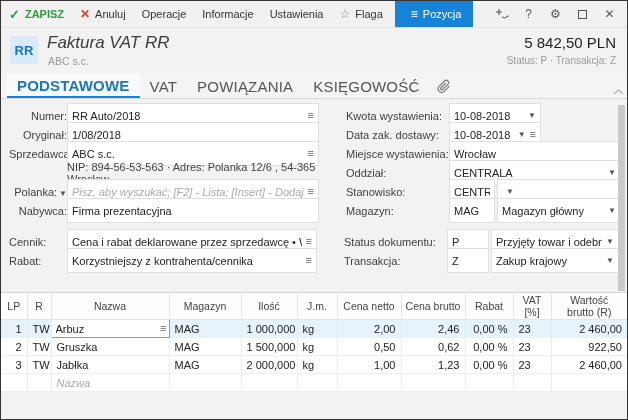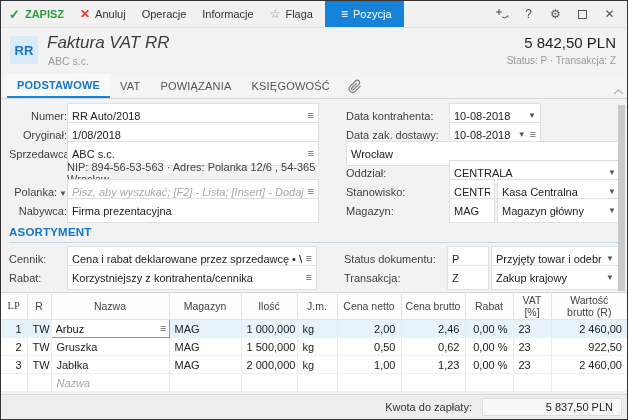--- a/index.html
+++ b/index.html
@@ -31,21 +31,21 @@
   .badge { position:absolute; left:9px; top:8px; width:28px; height:28px; background:#d9eaf8; color:#1477c8;
     font-weight:bold; font-size:13px; display:flex; align-items:center; justify-content:center; }
   .title { position:absolute; left:46px; top:5px; font-style:italic; font-size:17px; color:#3c3c3c; }
   .company { position:absolute; left:47px; top:27px; font-size:10.5px; color:#9a9a9a; }
   .amount { position:absolute; right:11px; top:6px; font-size:15px; color:#1f1f1f; }
   .statusline { position:absolute; right:11px; top:27px; font-size:10px; color:#9a9a9a; }
 
   
   .tabs { position:absolute; top:73px; left:0; right:0; height:25px; display:flex; align-items:stretch;
     padding-left:6px; border-bottom:1px solid #d9d9d9; background:#f4f4f4; }
-  .tab { display:flex; align-items:center; padding:0 10px; color:#555; font-size:11px; letter-spacing:.2px; }
+  .tab { display:flex; align-items:center; padding:0 10px; color:#555; font-size:15px; letter-spacing:.2px; }
   .tab.active { color:#1477c8; font-weight:bold; border-bottom:2px solid #1683d8; background:#fafafa; }
   .tab-clip { display:flex; align-items:center; padding:0 8px; }
   .scroll-up { position:absolute; right:3px; top:15px; }
 
   
   .col-left  { position:absolute; left:8px;  top:106px; width:310px; }
   .col-right { position:absolute; left:345px; top:106px; width:275px; }
   .frow { display:flex; align-items:center; height:17px; margin-bottom:2px; }
   .flabel { flex:none; color:#3f3f3f; }
   .col-left  .flabel { width:58px;text-align:right; }
@@ -69,21 +69,21 @@
     padding-bottom:4px; border-bottom:1px solid #bcd9ec; }
   .asort-body { display:flex; margin-top:7px; }
   .a-left { width:310px; }
   .a-right { width:275px; margin-left:27px; }
 
   
   .table-wrap { position:absolute; left:0; right:0; top:291px; }
   table { border-collapse:collapse; width:100%; table-layout:fixed; background:#fff; font-size:11px; }
   thead th { font-weight:normal; color:#444; font-size:10.5px; line-height:1.15; height:24px;
     border:1px solid #e4e4e4; border-top:1px solid #d4d4d4; padding:1px 4px; text-align:center; background:#fdfdfd; }
-  thead th:first-child { border-left:0;font-family:Liberation Serif, serif; } thead th:last-child { border-right:0; }
+  thead th:first-child { border-left:0; } thead th:last-child { border-right:0; }
   td { height:18px; border-right:1px solid #ebebeb; border-bottom:1px solid #efefef;
     padding:0 5px; color:#222; overflow:hidden; white-space:nowrap; }
   td:last-child { border-right:0; }
   tr.selected td { background:#e7f3fb; }
   .al-r { text-align:right; }
   td.cell-selected { background:#fff !important; border:1px solid #58a6de; padding:0 2px 0 4px; }
   .cellflex { display:flex; align-items:center; }
   .cellflex .nm { flex:1; overflow:hidden; }
   .ph { color:#a8a8a8; font-style:italic; }
 
@@ -107,20 +107,21 @@
     <button class="tb-btn save">
       <span class="check">✓</span>
       <b>ZAPISZ</b>
     </button>
     <button class="tb-btn">
       <span class="xmark">✕</span>
       <span>Anuluj</span>
     </button>
     <button class="tb-btn">Operacje</button>
     <button class="tb-btn">Informacje</button>
+    <button class="tb-btn">Ustawienia</button>
     <button class="tb-btn">
       <span class="star">☆</span>
       <span>Flaga</span>
     </button>
     <button class="tb-btn pozycja">
       <span class="ham">≡</span>
       <span>Pozycja</span>
     </button>
     <div class="tb-right">
       <span class="win-btn">
@@ -199,70 +200,69 @@
     <div class="frow">
       <span class="flabel">Nabywca:</span>
       <div class="field">
         <input class="fv" value="Firma prezentacyjna" style="">
       </div>
     </div>
   </div>
 
   <div class="col-right">
     <div class="frow">
-      <span class="flabel">Data kontrahenta:</span>
+      <span class="flabel">Kwota wystawienia:</span>
       <div class="field wdate">
         <input class="fv" value="10-08-2018" style="">
         <span class="chev">▼</span>
       </div>
     </div>
     <div class="frow">
       <span class="flabel">Data zak. dostawy:</span>
       <div class="field wdate">
         <input class="fv" value="10-08-2018" style="">
         <span class="chev">▼</span>
         <span class="ham">≡</span>
       </div>
     </div>
     <div class="frow">
+      <span class="flabel">Miejsce wystawienia:</span>
       <div class="field">
         <input class="fv" value="Wrocław" style="">
       </div>
     </div>
     <div class="frow">
       <span class="flabel">Oddział:</span>
       <div class="field">
         <input class="fv" value="CENTRALA" style="">
         <span class="chev">▼</span>
       </div>
     </div>
     <div class="frow">
       <span class="flabel">Stanowisko:</span>
       <div class="field wcode5">
         <input class="fv" value="CENTR" style="">
       </div>
       <div class="field">
-        <input class="fv" value="Kasa Centralna" style="">
         <span class="chev">▼</span>
       </div>
     </div>
     <div class="frow">
       <span class="flabel">Magazyn:</span>
       <div class="field wcode5">
         <input class="fv" value="MAG" style="">
       </div>
       <div class="field">
         <input class="fv" value="Magazyn główny" style="">
         <span class="chev">▼</span>
       </div>
     </div>
   </div>
 
   <div class="asort">
-    <div class="asort-title">ASORTYMENT</div>
     <div class="asort-body">
       <div class="a-left">
         <div class="frow">
           <span class="flabel" style="width:58px">Cennik:</span>
           <div class="field">
             <input class="fv" value="Cena i rabat deklarowane przez sprzedawcę • Waluta: PLN • od ne" style="">
             <span class="ham">≡</span>
           </div>
         </div>
         <div class="frow">
@@ -383,20 +383,16 @@
           <td></td>
           <td></td>
           <td></td>
           <td></td>
           <td></td>
         </tr>
       </tbody>
     </table>
   </div>
 
-  <div class="footer">
-    <span class="flbl">Kwota do zapłaty:</span>
-    <span class="fval">5 837,50 PLN</span>
-  </div>
 
   <div class="vscroll"></div>
 
 </div>
 
 </body></html>

